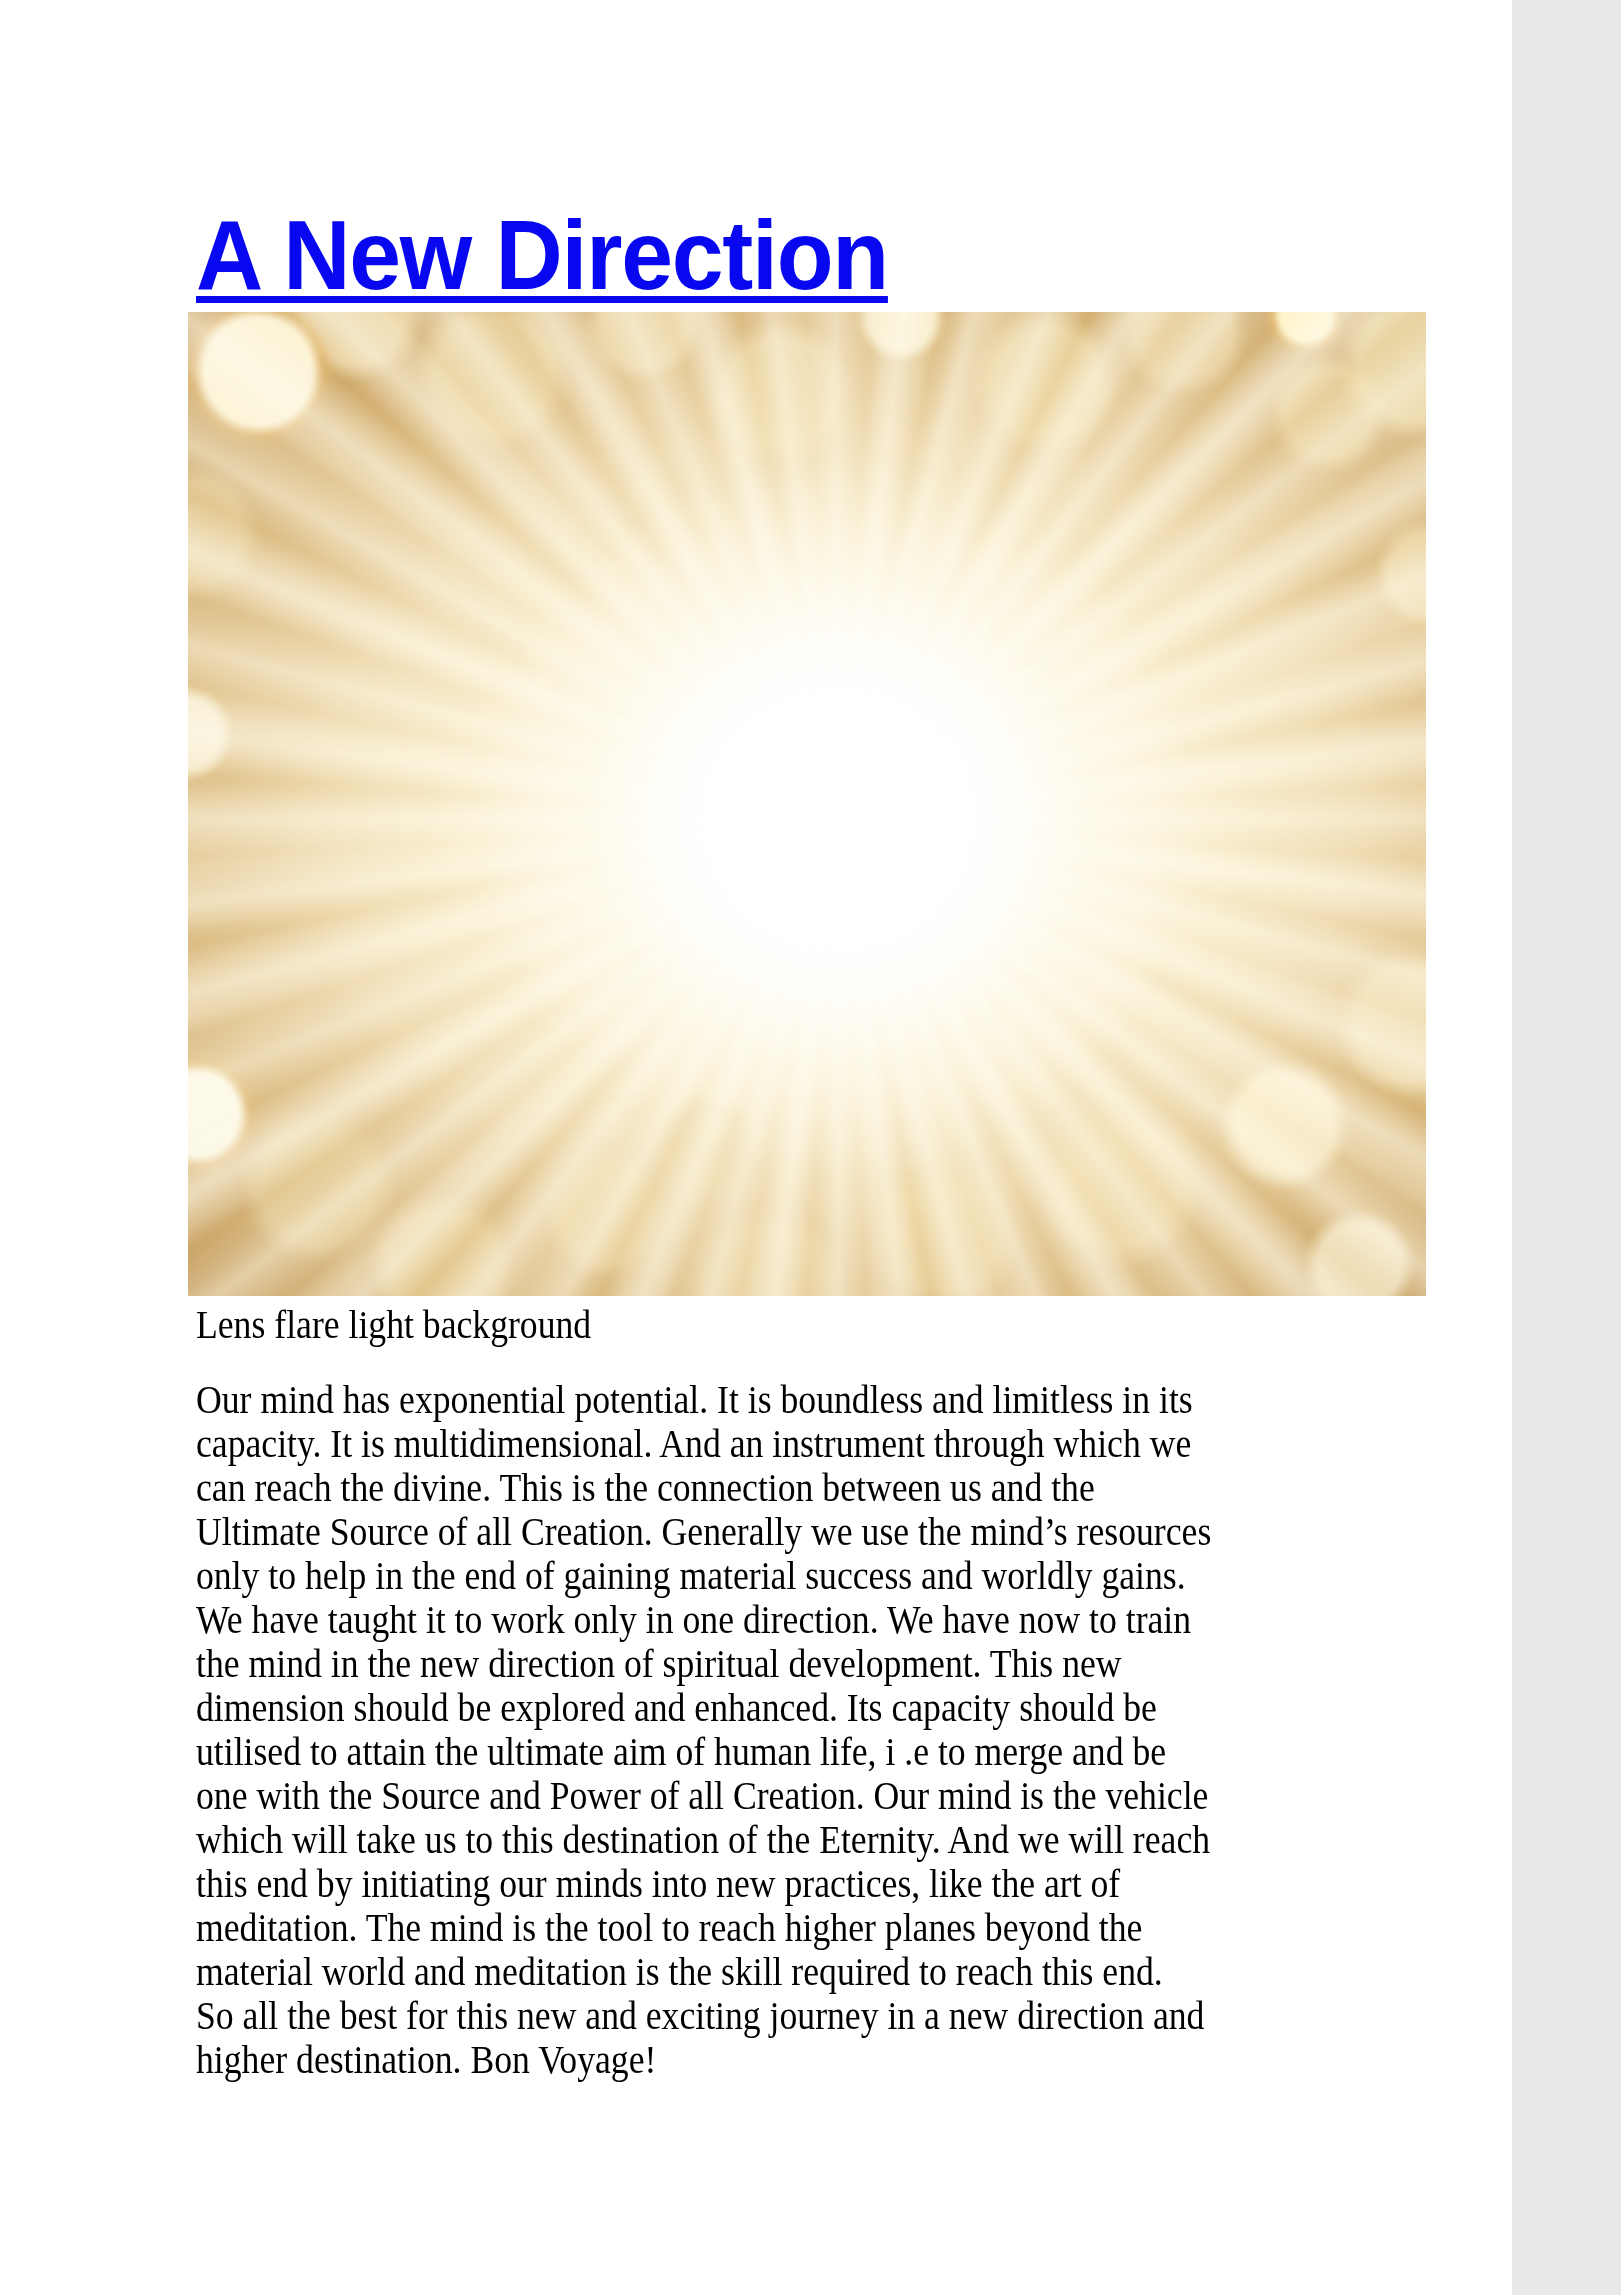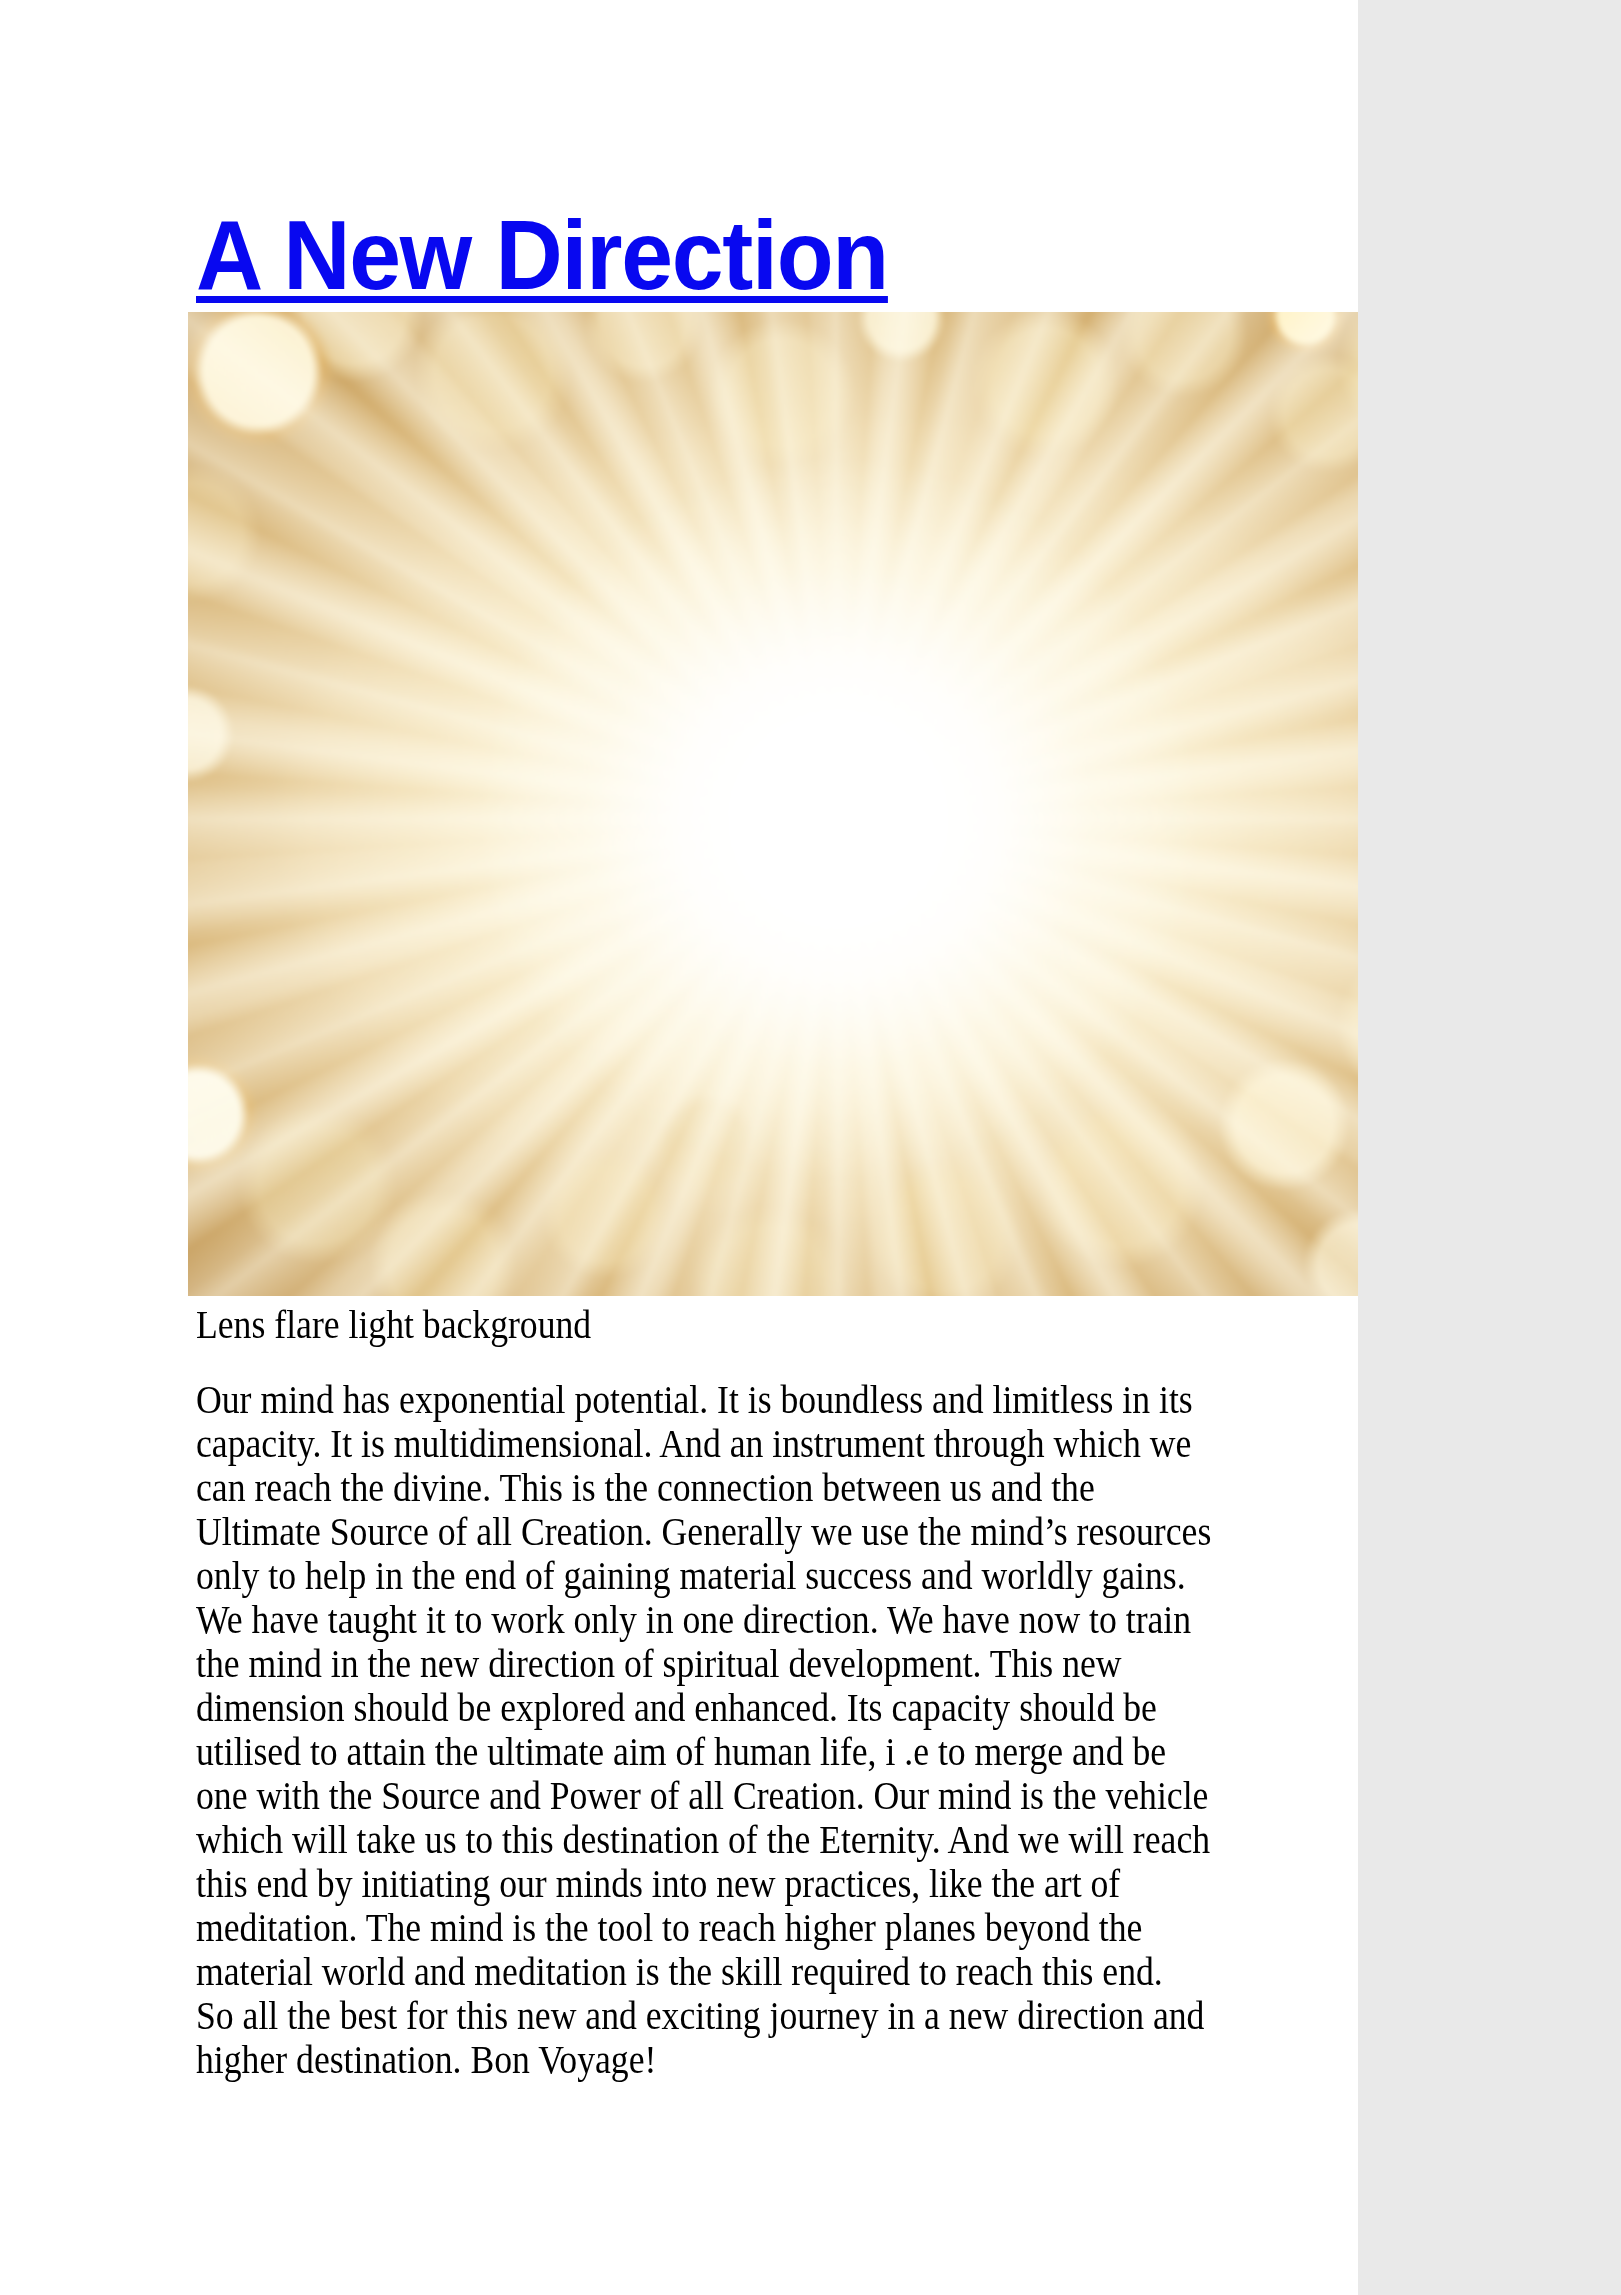--- a/index.html
+++ b/index.html
@@ -1,19 +1,19 @@
 <!DOCTYPE html>
 <html style="--page-bg: #FFFFFF; --heading-blue: #0808F0; --text-color: #000000; --gold-deep: #BA8D49; --gold-base: #C69C58; --gold-mid: #EAD2A2; --cream: #F7EBCB; --warm-white: #FFFEFA; --highlight: #FFF8DD;font-size:10.5px"><head>
 <meta charset="utf-8">
 <style>
   * { margin:0; padding:0; box-sizing:border-box; }
   html,body { background:#e9e9e9; }
   .page {
     position:relative;
-    width:1358px; height:2295px;
+    width:1512px; height:2295px;
     background:var(--page-bg, #ffffff);
     overflow:hidden;
     font-family:"Liberation Serif", serif;
     color:var(--text-color, #000000);
   }
   .title {
     position:absolute; left:196px; top:206px;
     font-family:"Liberation Sans", sans-serif;
     font-weight:700;
     font-size:98px; line-height:98px;

